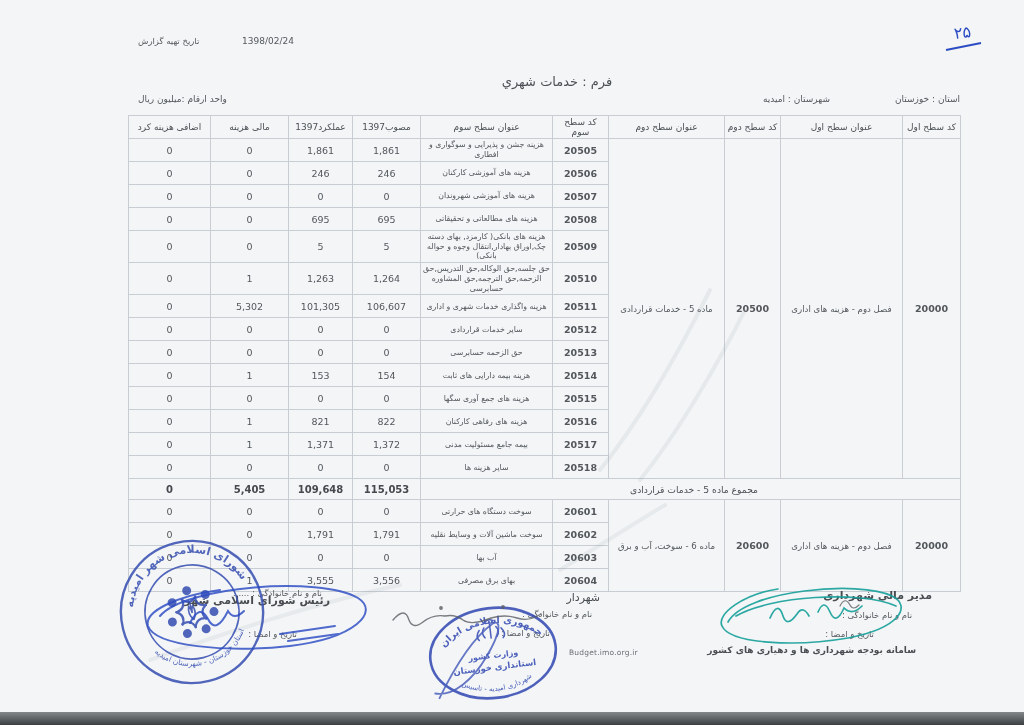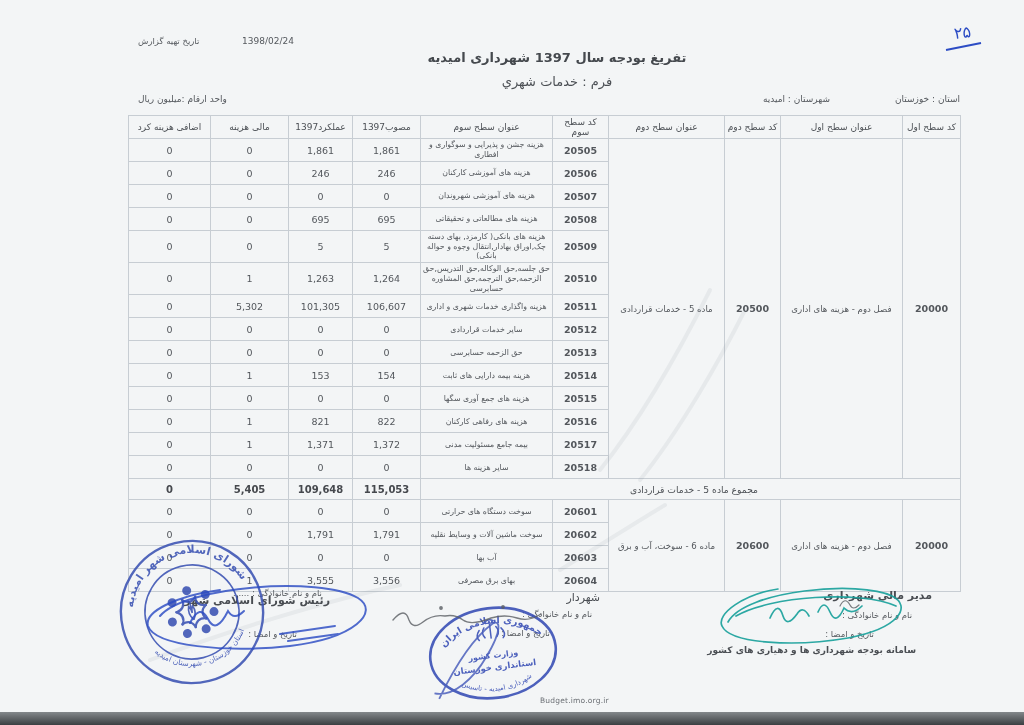--- a/index.html
+++ b/index.html
@@ -44,21 +44,20 @@
 <div class="page">
 
   <svg class="abs stamp" style="left:936px;top:14px;" width="54" height="46">
     <text x="27" y="24" text-anchor="middle" font-size="16" fill="#2c4cc4" transform="rotate(-6 27 24)">۲۵</text>
     <path d="M10,36 L45,29" stroke="#2c4cc4" stroke-width="1.8" fill="none"></path>
   </svg>
 
   <div class="abs small rtl" style="left:138px;top:36px;">تاریخ تهیه گزارش</div>
   <div class="abs" style="left:242px;top:36px;font-size:9px;color:#54585d;">1398/02/24</div>
 
-  <div class="abs doc-title rtl">تفریغ بودجه سال 1397 شهرداری  امیدیه</div>
   <div class="abs form-line rtl">فرم : خدمات شهري</div>
 
   <div class="abs meta rtl" style="right:64px;top:94px;">استان : خوزستان</div>
   <div class="abs meta rtl" style="right:194px;top:94px;">شهرستان : امیدیه</div>
   <div class="abs meta rtl" style="left:138px;top:94px;">واحد ارقام :میلیون ریال</div>
 
   <table class="budget">
     <colgroup>
       <col style="width:58px">
         <col style="width:122px">
@@ -257,21 +256,21 @@
     </g>
   </svg>
 
   <div class="abs sig-title bold rtl" style="right:694px;top:594px;">رئیس شورای اسلامی شهر</div>
   <div class="abs small rtl" style="right:702px;top:588px;text-align:center;">نام و نام خانوادگی : ......</div>
   <div class="abs small rtl" style="right:727px;top:629px;">تاریخ و امضا :</div>
 
   <div class="abs sig-title rtl" style="right:424px;top:591px;">شهردار</div>
   <div class="abs small rtl" style="right:432px;top:609px;">نام و نام خانوادگی :</div>
   <div class="abs small rtl" style="right:474px;top:628px;">تاریخ و امضا :</div>
-  <div class="abs url" style="left:540px;top:648px;margin-top:48px;">Budget.imo.org.ir</div>
+  <div class="abs url" style="left:569px;top:648px;">Budget.imo.org.ir</div>
 
   <div class="abs sig-title bold rtl" style="right:92px;top:589px;">مدیر مالی شهرداری</div>
   <div class="abs small rtl" style="right:112px;top:610px;">نام و نام خانوادگی :</div>
   <div class="abs small rtl" style="right:150px;top:629px;">تاریخ و امضا :</div>
   <div class="abs rtl bold" style="right:108px;top:645px;font-size:9px;color:#4a4e53;">سامانه بودجه شهرداری ها و دهیاری های کشور</div>
 
   <svg class="abs stamp" style="left:106px;top:528px;" width="172" height="172" viewBox="0 0 172 172">
     <defs>
       <path id="arcTop" d="M 27,84 A 59,59 0 0 1 145,84"></path>
       <path id="arcBot" d="M 31,96 A 57,57 0 0 0 141,96"></path>

